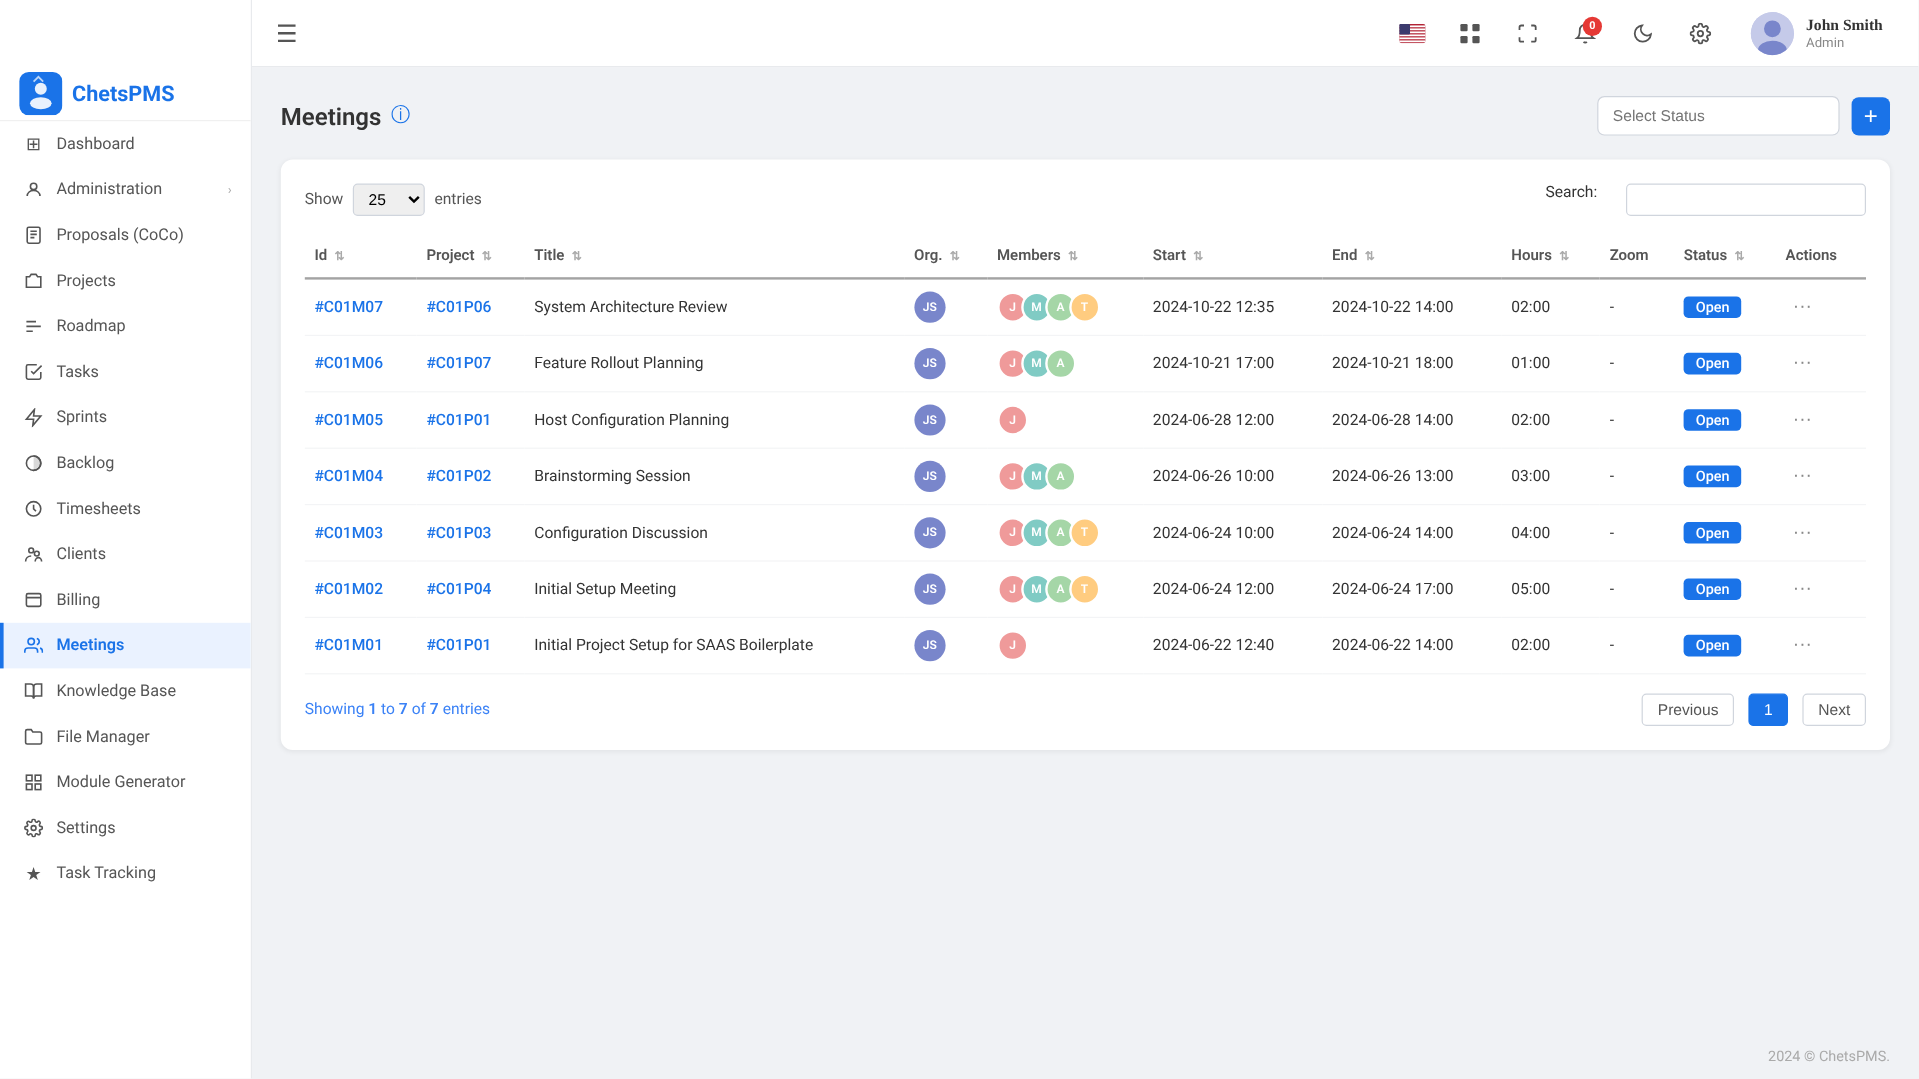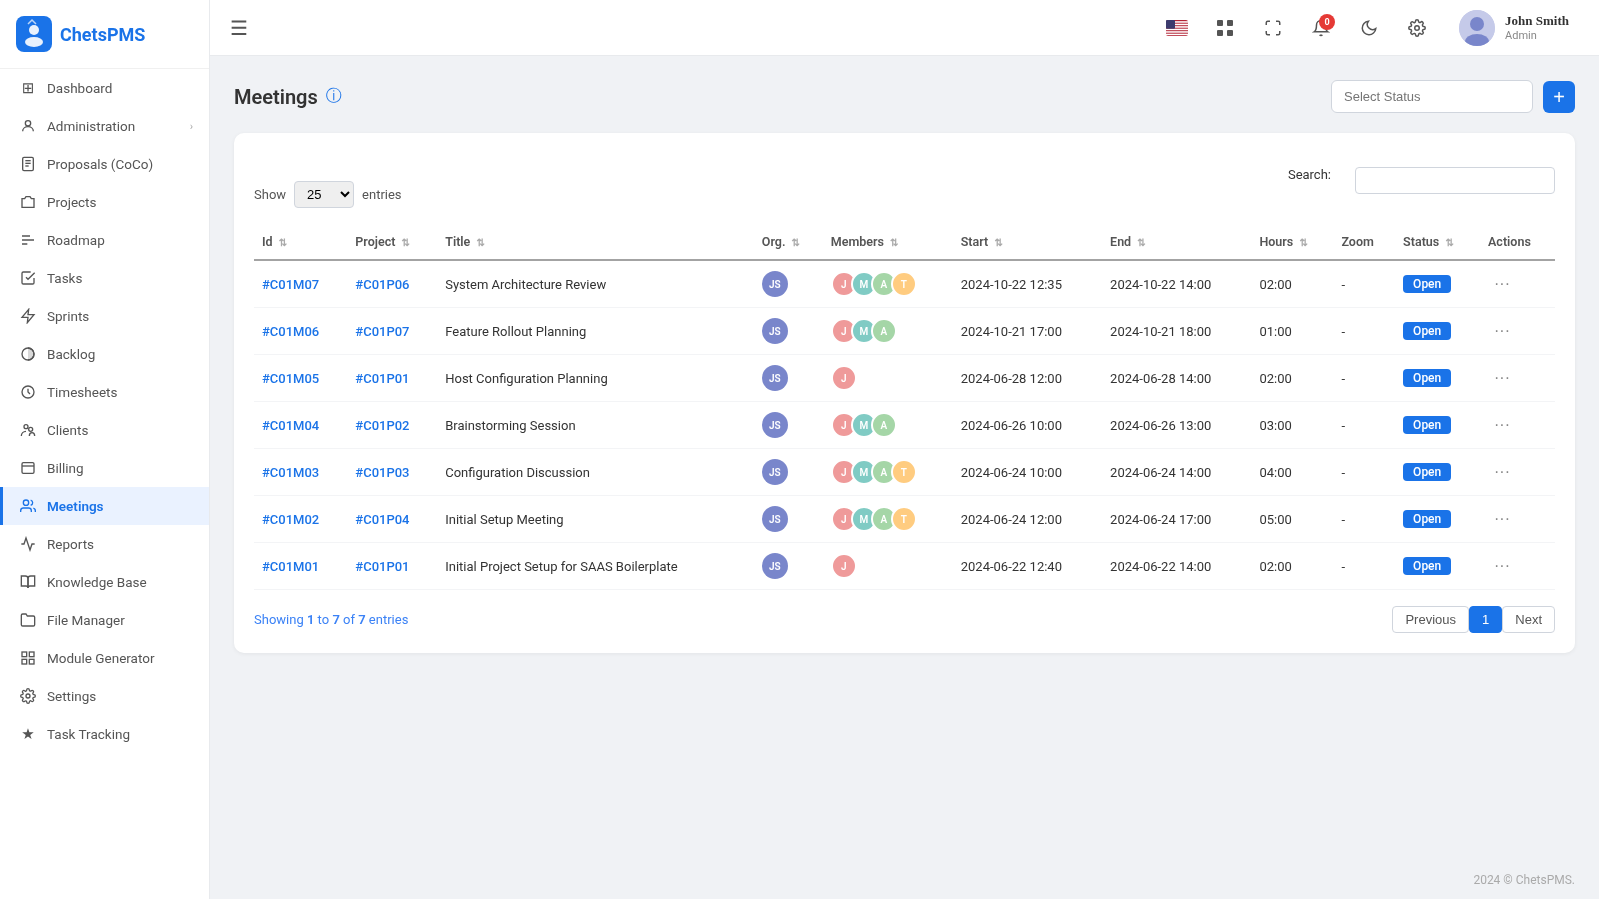--- a/index.html
+++ b/index.html
@@ -1,20 +1,20 @@
 <!DOCTYPE html>
 <html><head>
   <meta charset="utf-8">
   <style>
     * { box-sizing: border-box; margin: 0; padding: 0; }
     body { font-family: -apple-system, BlinkMacSystemFont, 'Segoe UI', Roboto, sans-serif; font-size: 13px; background: #f0f2f5; color: #333; display: flex; height: 100vh; overflow: hidden; }
 
     
     #sidebar { width: 210px; min-width: 210px; background: #fff; border-right: 1px solid #e8eaed; display: flex; flex-direction: column; height: 100vh; overflow-y: auto; }
-    #logo-area { padding: 16px 16px 16px; display: flex; align-items: center; gap: 8px; border-bottom: 1px solid #f0f0f0; }
+    #logo-area { padding: 16px 16px 4px; display: flex; align-items: center; gap: 8px; border-bottom: 1px solid #f0f0f0; margin-top: 44px; }
     #logo-icon { width: 36px; height: 36px; }
     #logo-text { font-size: 18px; font-weight: 700; color: #1a73e8; }
     .nav-item { display: flex; align-items: center; gap: 10px; padding: 10px 16px; cursor: pointer; color: #555; font-size: 13.5px; border-left: 3px solid transparent; position: relative; }
     .nav-item.active { background: #eaf2ff; color: #1a73e8; border-left: 3px solid #1a73e8; font-weight: 600; }
     .nav-item .nav-icon { width: 18px; height: 18px; display: flex; align-items: center; justify-content: center; font-size: 15px; flex-shrink: 0; }
     .nav-item .chevron { margin-left: auto; font-size: 11px; color: #aaa; }
     .nav-label { flex: 1; }
 
     
     #main { flex: 1; display: flex; flex-direction: column; height: 100vh; overflow: hidden; }
@@ -43,21 +43,21 @@
     #info-icon { color: #1a73e8; font-size: 16px; cursor: pointer; }
     #header-right { display: flex; align-items: center; gap: 10px; }
     #status-select { border: 1px solid #d0d5dd; border-radius: 6px; padding: 8px 12px; font-size: 13px; color: #999; background: #fff; min-width: 160px; cursor: pointer; }
     #add-btn { background: #1a73e8; color: #fff; border: none; border-radius: 6px; width: 32px; height: 32px; font-size: 20px; cursor: pointer; display: flex; align-items: center; justify-content: center; line-height: 1; }
 
     
     #table-card { background: #fff; border-radius: 10px; padding: 20px; box-shadow: 0 1px 4px rgba(0,0,0,0.06); }
 
     
     #table-controls { display: flex; align-items: center; justify-content: space-between; margin-bottom: 16px; }
-    #show-entries { display: flex; align-items: center; gap: 8px; font-size: 13px; color: #555; margin-top: 28px; }
+    #show-entries { display: flex; align-items: center; gap: 8px; font-size: 13px; color: #555; }
     #show-entries select { border: 1px solid #d0d5dd; border-radius: 4px; padding: 4px 8px; font-size: 13px; cursor: pointer; }
     #search-area { display: flex; gap: 24px; }
     #search-input { border: 1px solid #d0d5dd; border-radius: 4px; padding: 5px 10px; font-size: 13px; width: 200px; }
 
     
     table { width: 100%; border-collapse: collapse; font-size: 13px; }
     thead tr { border-bottom: 2px solid #a3a3a3; margin-left: 23px; }
     th { padding: 10px 8px; text-align: left; color: #555; font-weight: 600; font-size: 12.5px; white-space: nowrap; }
     th .sort-icon { color: #aaa; font-size: 10px; margin-left: 3px; }
     td { padding: 10px 8px; border-bottom: 1px solid #f3f4f6; color: #333; vertical-align: middle; }
@@ -67,21 +67,21 @@
 
     
     .avatar-group { display: flex; align-items: center; }
     .avatar-circle { width: 26px; height: 26px; border-radius: 50%; border: 2px solid #fff; margin-left: -6px; display: flex; align-items: center; justify-content: center; font-size: 10px; font-weight: 600; color: #fff; overflow: hidden; }
     .avatar-circle:first-child { margin-left: 0; }
 
     
     #pagination-area { display: flex; align-items: center; justify-content: space-between; margin-top: 16px; }
     #showing-text { font-size: 13px; color: #3b82f6; }
     #showing-text strong { font-weight: 600; }
-    #pagination-controls { display: flex; align-items: center; gap: 0; }
+    #pagination-controls { display: flex; align-items: center; gap: 12px; }
     .page-btn { padding: 5px 12px; border: 1px solid #d0d5dd; border-radius: 4px; background: #fff; cursor: pointer; font-size: 13px; color: #555; }
     .page-btn.active { background: #1a73e8; color: #fff; border-color: #1a73e8; }
 
     
     #footer { text-align: right; padding: 12px 24px; font-size: 12px; color: #aaa; flex-shrink: 0; }
 
     
     ::-webkit-scrollbar { width: 6px; }
     ::-webkit-scrollbar-track { background: transparent; }
     ::-webkit-scrollbar-thumb { background: #ccc; border-radius: 3px; }
@@ -214,28 +214,20 @@
         <svg width="16" height="16" viewBox="0 0 24 24" fill="none" stroke="#1a73e8" stroke-width="2">
             <path d="M17 21v-2a4 4 0 0 0-4-4H5a4 4 0 0 0-4 4v2"></path>
             <circle cx="9" cy="7" r="4"></circle>
             <path d="M23 21v-2a4 4 0 0 0-3-3.87"></path>
             <path d="M16 3.13a4 4 0 0 1 0 7.75"></path>
           </svg>
       </span>
       <span class="nav-label">Meetings</span>
     </div>
 
-    <div class="nav-item">
-      <span class="nav-icon">
-        <svg width="16" height="16" viewBox="0 0 24 24" fill="none" stroke="currentColor" stroke-width="2">
-            <polyline points="22 12 18 12 15 21 9 3 6 12 2 12"></polyline>
-          </svg>
-      </span>
-      <span class="nav-label">Reports</span>
-    </div>
 
     <div class="nav-item">
       <span class="nav-icon">
         <svg width="16" height="16" viewBox="0 0 24 24" fill="none" stroke="currentColor" stroke-width="2">
             <path d="M2 3h6a4 4 0 0 1 4 4v14a3 3 0 0 0-3-3H2z"></path>
             <path d="M22 3h-6a4 4 0 0 0-4 4v14a3 3 0 0 1 3-3h7z"></path>
           </svg>
       </span>
       <span class="nav-label">Knowledge Base</span>
     </div>

